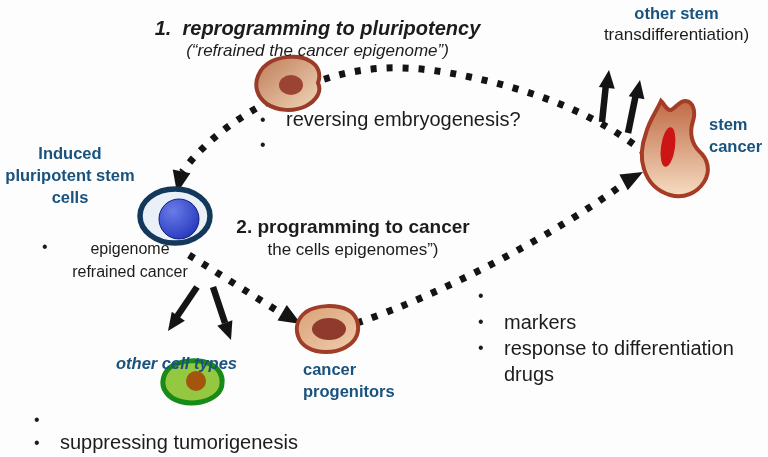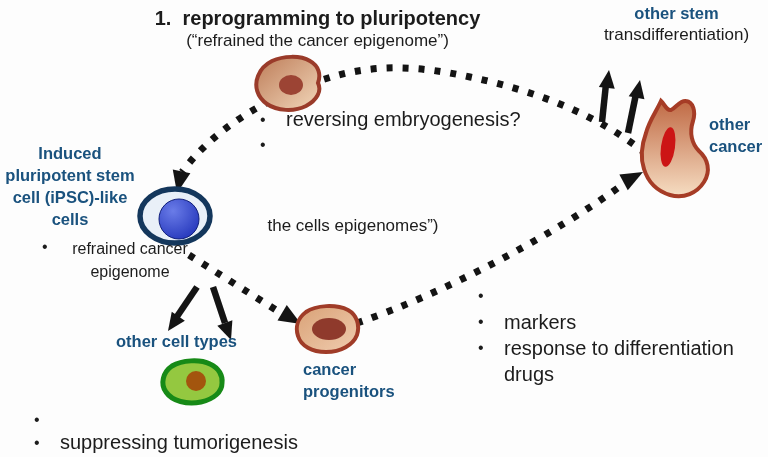--- a/index.html
+++ b/index.html
@@ -102,77 +102,77 @@
       <circle cx="196" cy="381" r="10" fill="#a3550e"></circle>
     </g>
 
     <g>
       <path d="M 306 312 C 316 305, 336 304, 348 310 C 357 315, 360 325, 357 335
                C 353 345, 341 352, 326 352 C 312 352, 301 346, 298 336 C 295 327, 298 318, 306 312 Z" fill="url(#progG)" stroke="#a03c28" stroke-width="4"></path>
       <ellipse cx="329" cy="329" rx="17" ry="11" fill="#8f3a2c"></ellipse>
     </g>
   </svg>
 
-  <div class="abs center" style="left:125px; top:6px; width:385px;">
+  <div class="abs center" style="left:125px; top:16px; width:385px;font-style:italic;">
     <div class="t1">1.  reprogramming to pluripotency</div>
     <div class="sub">(“refrained the cancer epigenome”)</div>
   </div>
 
   <div class="abs center" style="left:585px; top:2px; width:183px;">
     <div class="lbl blue">other stem</div>
     <div class="sub">transdifferentiation)</div>
   </div>
 
   <div class="abs lh25" style="left:254px; top:107px;">
     <div class="brow">
       <span class="dot">•</span>
       <span class="btxt">reversing embryogenesis?</span>
     </div>
     <div class="brow">
       <span class="dot">•</span>
     </div>
   </div>
 
   <div class="abs" style="left:709px; top:113px;">
-    <div class="lbl blue">other</div>
+    <div class="lbl blue">stem</div>
     <div class="lbl blue">cancer</div>
   </div>
 
   <div class="abs center" style="left:0px; top:142px; width:140px;">
     <div class="lbl blue">Induced</div>
     <div class="lbl blue">pluripotent stem</div>
-    <div class="lbl blue">cell (iPSC)-like</div>
     <div class="lbl blue">cells</div>
   </div>
 
   <div class="abs" style="left:42px; top:238px; font-size:16px;">•</div>
   <div class="abs center" style="left:56px; top:237px; width:148px; font-size:16px; line-height:23px;">
+    <div>epigenome</div>
     <div>refrained cancer</div>
-    <div>epigenome</div>
   </div>
 
   <div class="abs center" style="left:215px; top:215px; width:276px;">
+    <div class="t2">2. programming to cancer</div>
     <div class="sub">the cells epigenomes”)</div>
   </div>
 
   <div class="abs lh26" style="left:472px; top:283px;">
     <div class="brow">
       <span class="dot">•</span>
     </div>
     <div class="brow">
       <span class="dot">•</span>
       <span class="btxt">markers</span>
     </div>
     <div class="brow">
       <span class="dot">•</span>
       <span class="btxt">response to differentiation drugs</span>
     </div>
   </div>
 
-  <div class="abs lbl blue" style="left:116px; top:330px;">other cell types</div>
+  <div class="abs lbl blue" style="left:116px; top:352px;font-style:italic;">other cell types</div>
 
   <div class="abs" style="left:303px; top:358px;">
     <div class="lbl blue">cancer</div>
     <div class="lbl blue">progenitors</div>
   </div>
 
   <div class="abs lh23" style="left:28px; top:408px;">
     <div class="brow">
       <span class="dot">•</span>
     </div>

